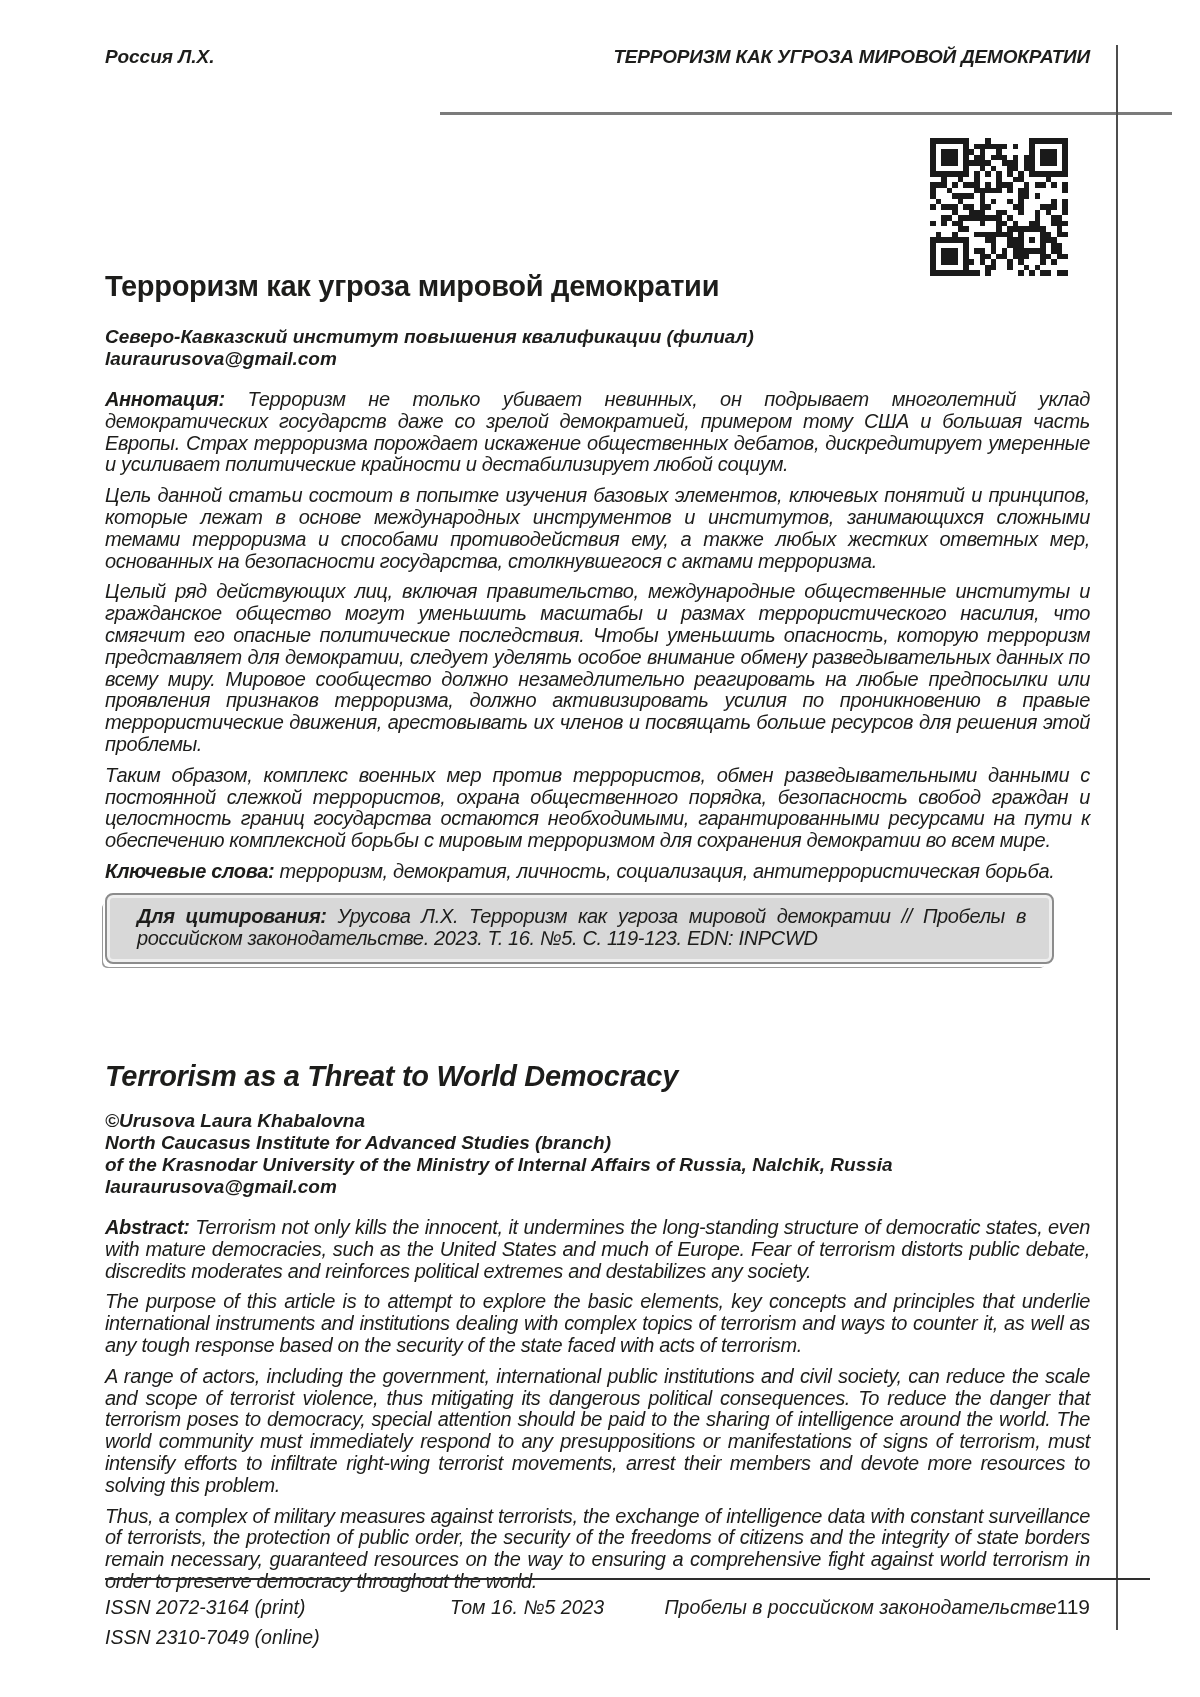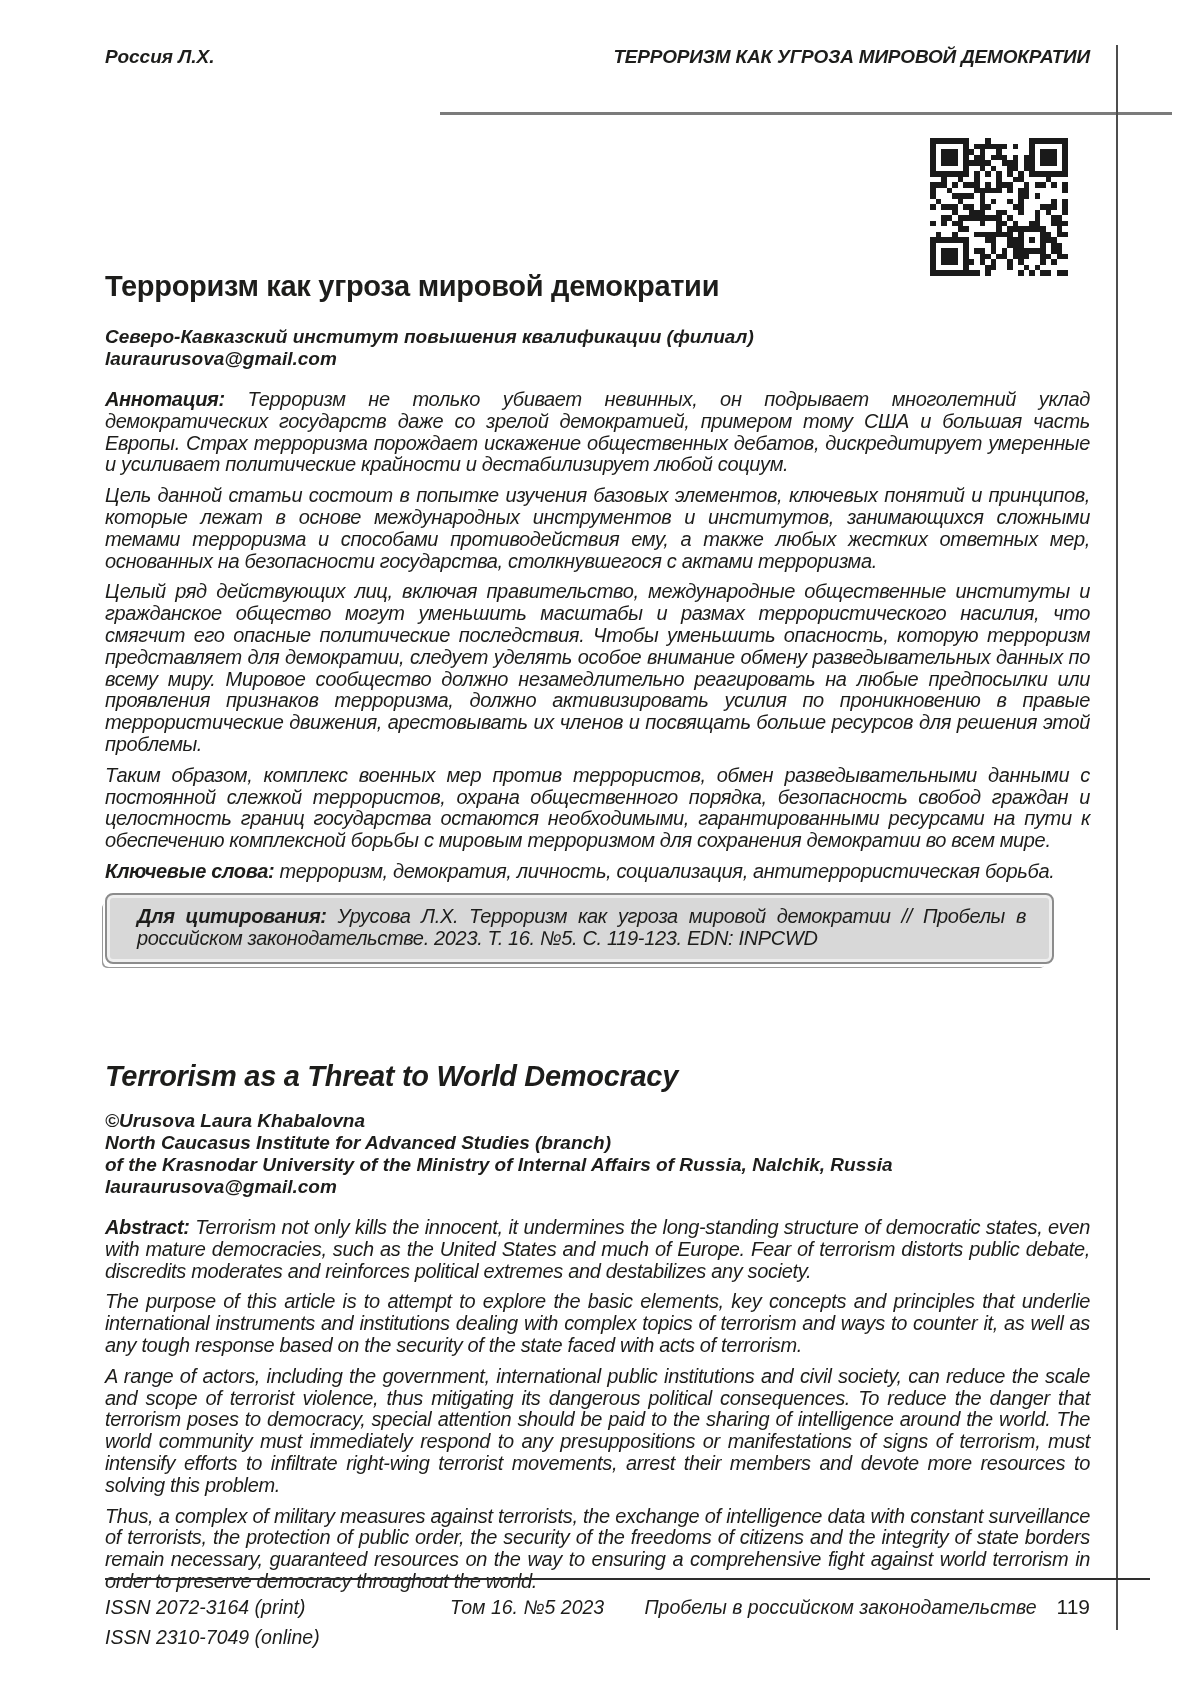--- a/index.html
+++ b/index.html
@@ -49,21 +49,21 @@
     box-shadow:inset 0 0 0 3px #efefef, -4px 5px 0 -2px #ffffff, -6px 7px 0 -3px #9a9a9a;
   }
   .cite-box .body-p{margin:0;}
   
   .en-section{position:absolute;left:105px;top:1058px;width:985px;}
   .en-title{font-size:29px;line-height:36px;font-weight:bold;font-style:italic;letter-spacing:-0.3px;margin:0 0 16px 0;}
   
   .footer{position:absolute;left:105px;top:1592px;width:985px;font-size:19.5px;line-height:30px;font-style:italic;}
   .footer .issn{white-space:nowrap;}
   .footer .volume{position:absolute;left:345px;top:0;}
-  .footer .right-group{position:absolute;right:0;top:0;display:flex;align-items:baseline;gap:20px;}
+  .footer .right-group{position:absolute;right:0;top:0;display:flex;align-items:baseline;}
   .footer .pagenum{font-style:normal;font-size:21px;}
 </style>
 </head>
 <body>
 
 <div class="page">
 
   <div class="running-header">
     <span class="rh-left">Россия Л.Х.</span>
     <span class="rh-right">ТЕРРОРИЗМ КАК УГРОЗА МИРОВОЙ ДЕМОКРАТИИ</span>

